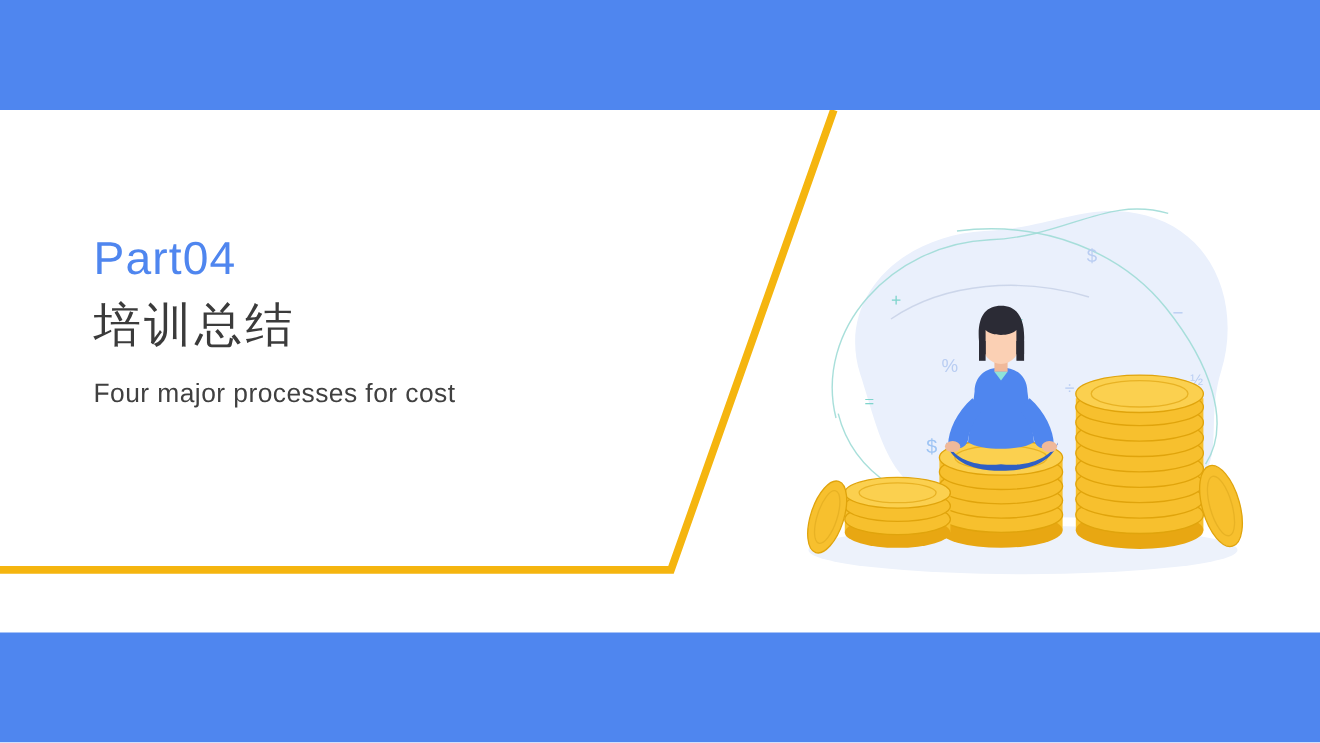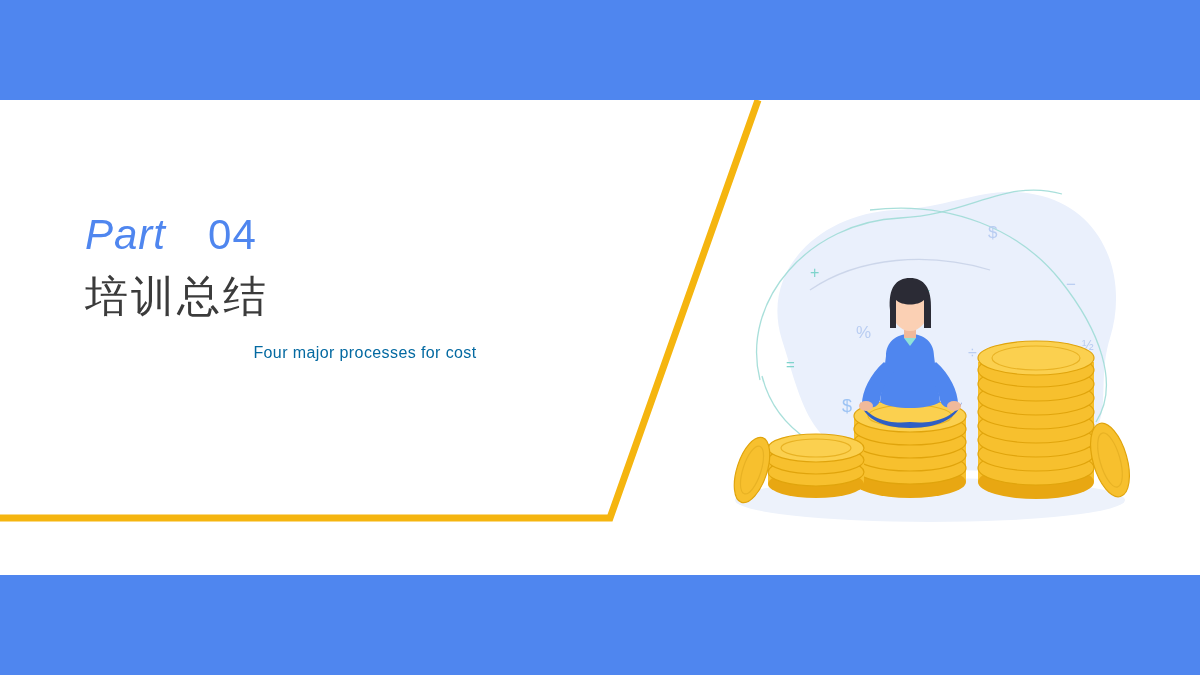--- a/index.html
+++ b/index.html
@@ -57,44 +57,41 @@
     display: flex;
     align-items: baseline;
     color: #4f86ef;
     font-size: 42px;
     letter-spacing: 1px;
     font-weight: 400;
     line-height: 1.1;
   }
   .part-word {
     font-family: "Liberation Sans", sans-serif;
-    font-style: italic;
   }
   .part-num {
-    margin-left: 42px;
     font-family: "Liberation Sans", sans-serif;
     text-align: right;
   }
   .title-cn {
     margin-top: 14px;
     font-size: 43px;
     color: #3b3b3b;
     font-family: "DejaVu Sans", sans-serif;
     font-weight: 500;
     letter-spacing: 3px;
     line-height: 1.15;
   }
   .subtitle-en {
     margin-top: 22px;
-    font-size: 16px;
-    color: #0369a1;
+    font-size: 24px;
+    color: #404040;
     font-family: "Liberation Sans", sans-serif;
     font-weight: 400;
     letter-spacing: 0.4px;
-    text-align: center;
   }
   
   .illustration {
     position: absolute;
     left: 690px;
     top: 170px;
     width: 470px;
     height: 380px;
   }
 </style>

